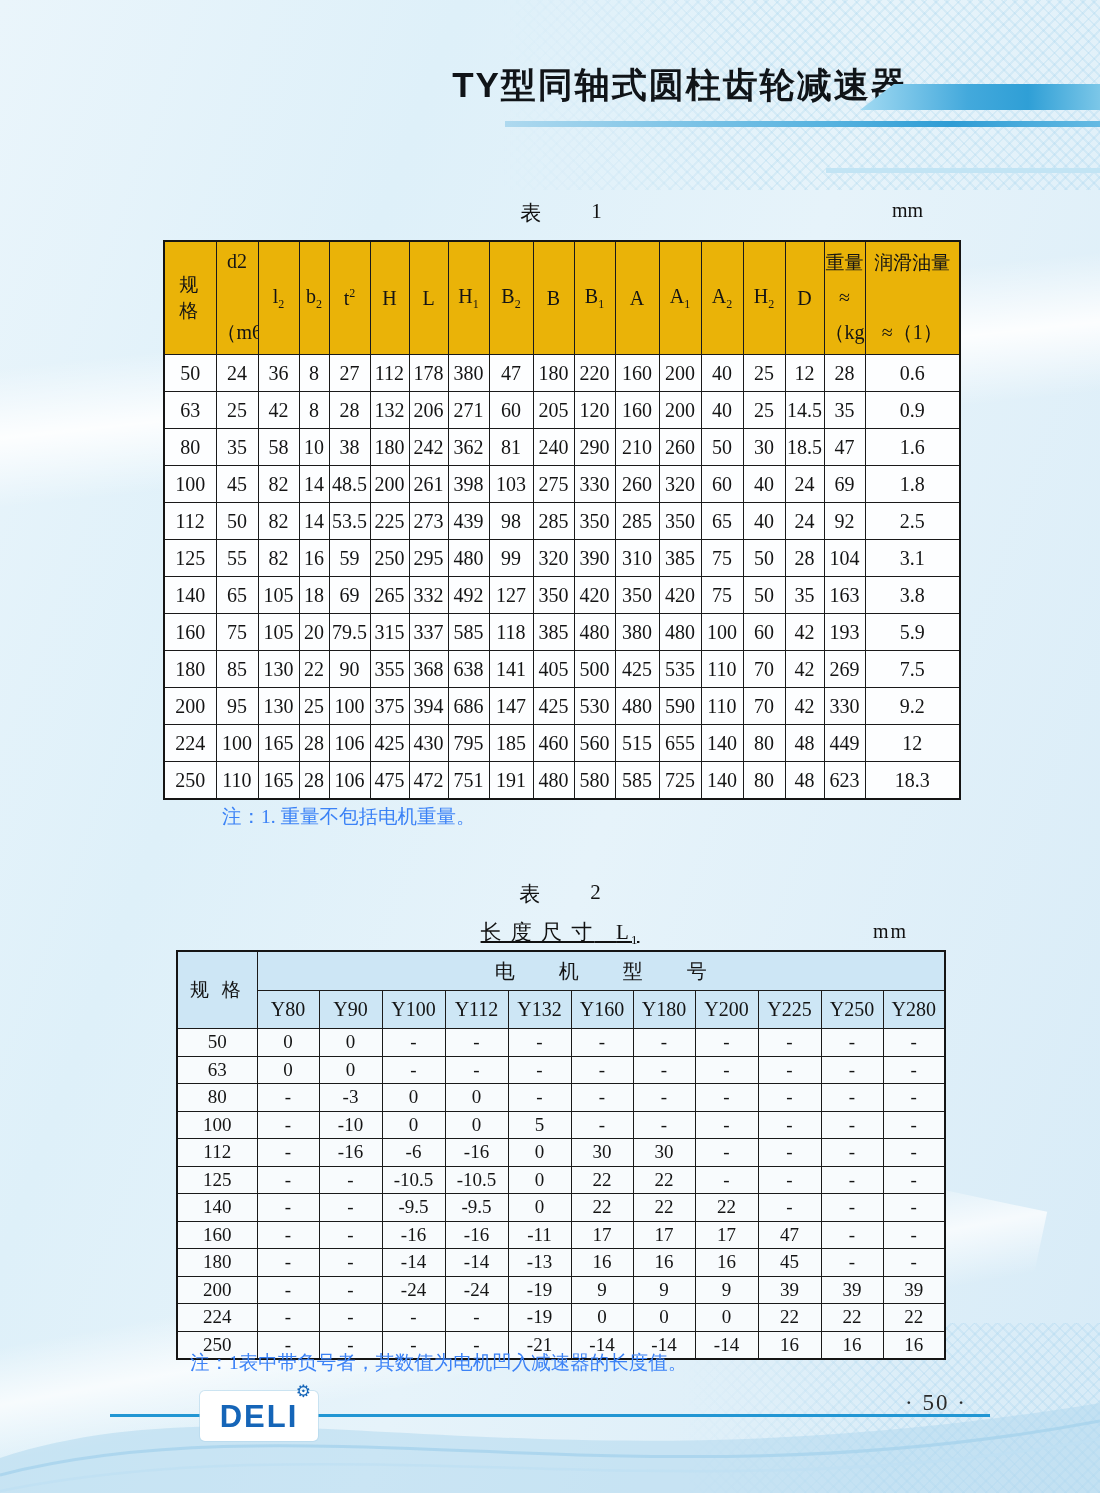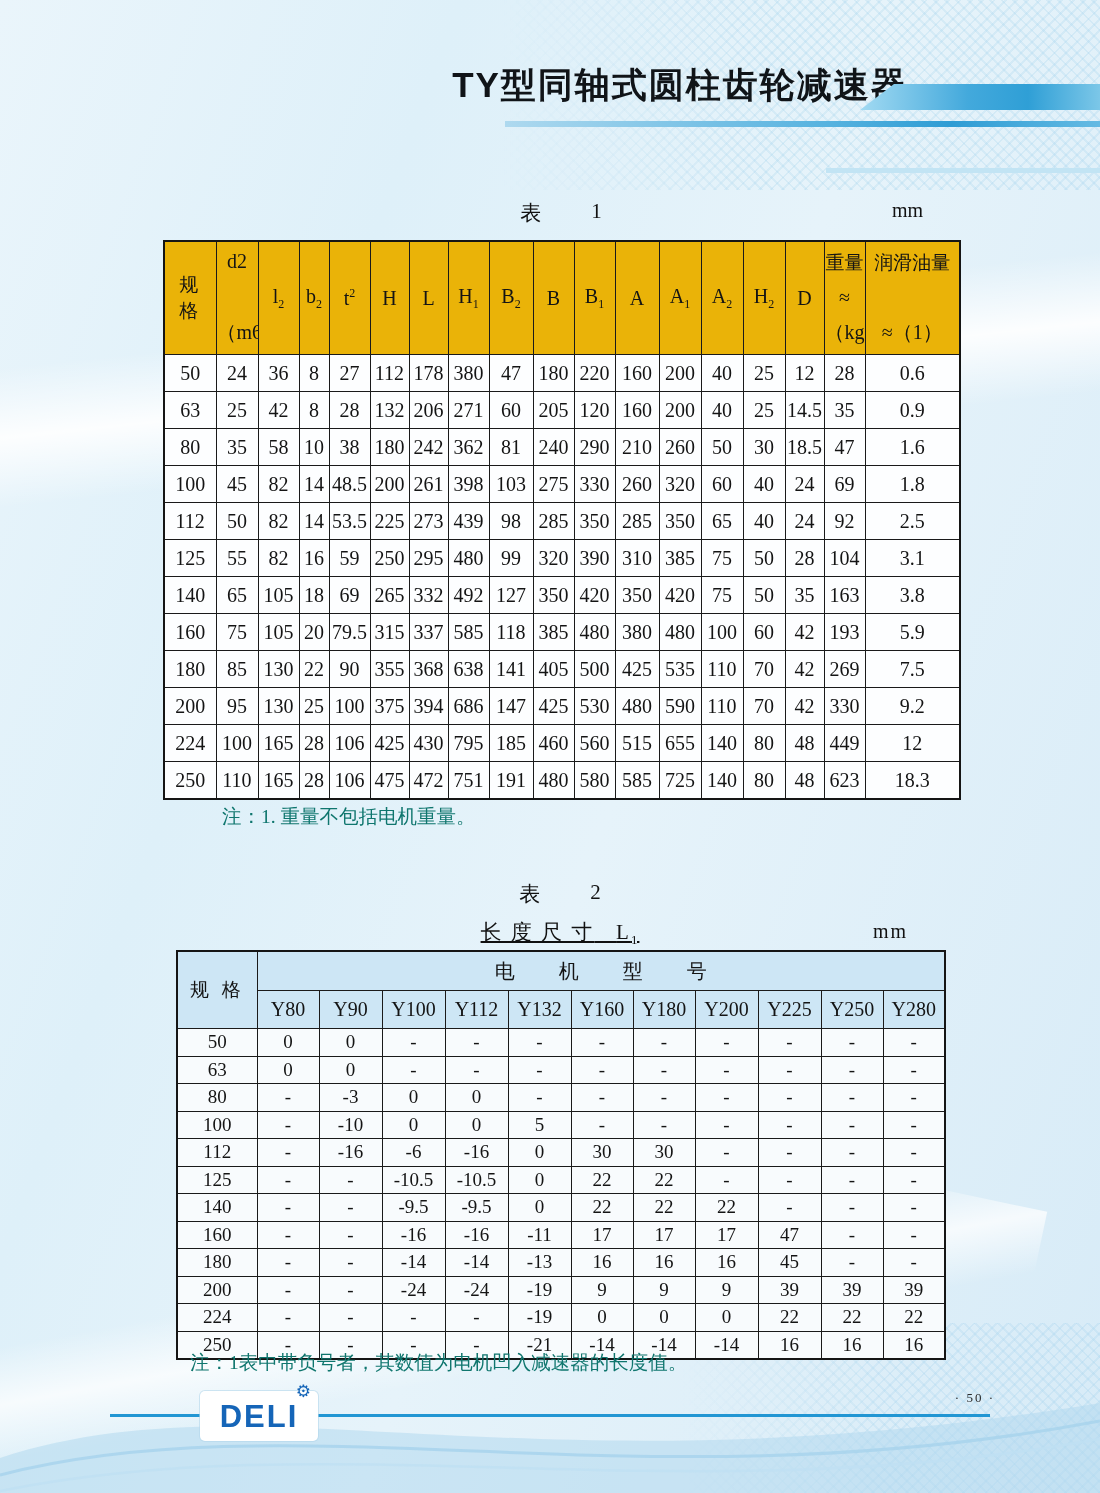--- a/index.html
+++ b/index.html
@@ -41,21 +41,21 @@
     background:linear-gradient(90deg,#aed9ef 0%,#55b2df 55%,#2d9cd4 75%,#64bae3 100%);}
   .line-b{position:absolute;top:168px;left:826px;width:274px;height:5px;background:#c2e4f4;}
   
   .cap{position:absolute;font-size:21px;color:#111;}
   .cap-row{display:flex;justify-content:center;gap:50px;}
   .cap-unit{position:absolute;right:36px;top:0;font-size:20px;}
   .cap1{left:163px;top:199px;width:796px;}
   .cap2{left:176px;top:880px;width:768px;}
   .cap2-sub{position:relative;margin-top:10px;text-align:center;font-size:21px;letter-spacing:2px;text-decoration:underline;}
   .cap2-sub sub{font-size:13px;}
-  .note{position:absolute;font-size:19.5px;color:#0f766e;line-height:34px;}
+  .note{position:absolute;font-size:19.5px;color:#3b82f6;line-height:34px;}
   .note1{left:222px;top:800px;}
   .note1 .indent{margin-left:40px;}
   .note2{left:190px;top:1346px;}
   
   table{border-collapse:collapse;table-layout:fixed;background:#fdfeff;}
   th,td{border:1.5px solid #1a1a1a;text-align:center;vertical-align:middle;
     font-weight:normal;padding:0;overflow:hidden;}
   .tbl1{position:absolute;left:163px;top:240px;width:796px;border:2.5px solid #151515;}
   .tbl1 thead th{background:#eab308;font-size:20px;height:112px;}
   .tbl1 thead .zh{font-size:19px;letter-spacing:3px;}
@@ -73,22 +73,22 @@
   .tbl2 .spec-th{font-size:19px;letter-spacing:4px;}
   .tbl2 tbody td{height:26.5px;font-size:19px;background:#f8fbfd;}
   
   .footer-rule{position:absolute;left:110px;top:1414px;width:880px;height:2.5px;background:#2196d3;}
   .logo{position:absolute;left:200px;top:1391px;width:118px;height:50px;background:#fff;
     border-radius:5px;text-align:center;box-shadow:0 0 0 1px rgba(180,215,235,.6);}
   .logo-text{font-family:"Liberation Sans",sans-serif;font-weight:700;font-size:31px;
     letter-spacing:2px;color:#1565b8;line-height:52px;margin-top:8px;}
   .gear{position:absolute;top:-10px;right:7px;font-size:17px;color:#1565b8;
     font-family:"DejaVu Sans",sans-serif;}
-  .pageno{position:absolute;left:905px;top:1390px;width:90px;text-align:right;
-    font-size:13px;color:#2b2b2b;letter-spacing:2px;}
+  .pageno{position:absolute;left:905px;top:1390px;width:90px;text-align:left;
+    font-size:23px;color:#2b2b2b;letter-spacing:2px;}
 </style>
 </head>
 <body>
 
 <div class="hatch-tr"></div>
 <div class="hatch-br"></div>
 <div class="diag-light"></div>
 <div class="diag-light2"></div>
 <svg class="waves" viewBox="0 0 1100 240">
   <path d="M0,205 C260,120 520,245 1100,150 L1100,240 L0,240 Z" fill="rgba(178,216,239,0.55)"></path>

